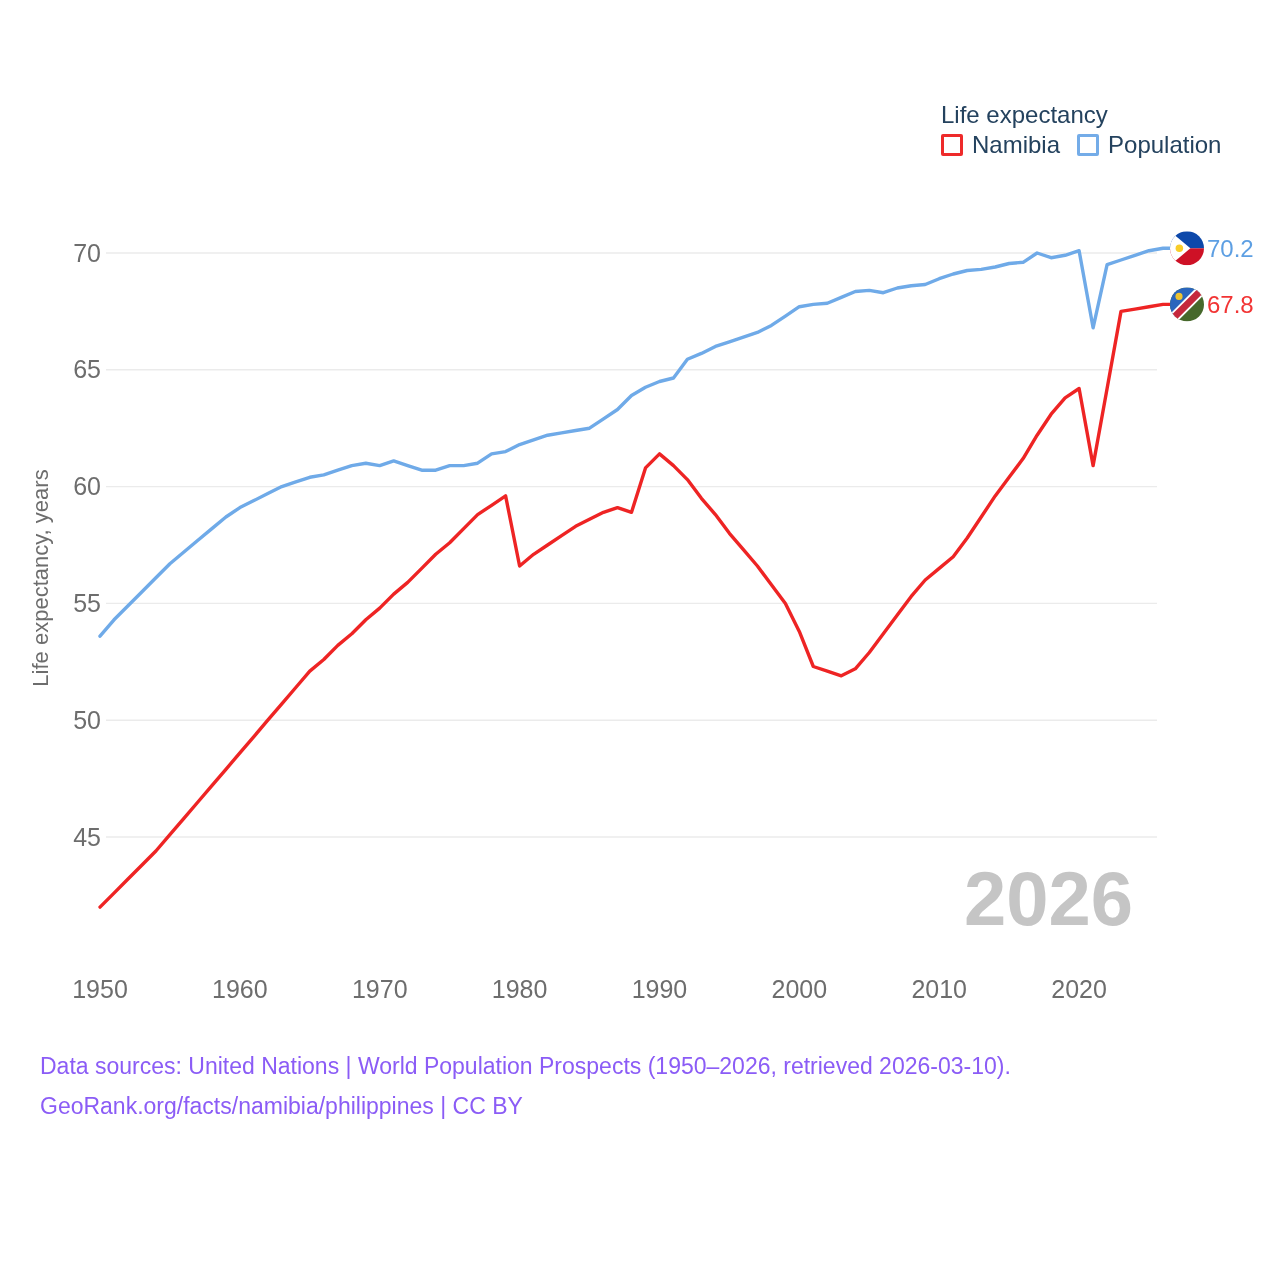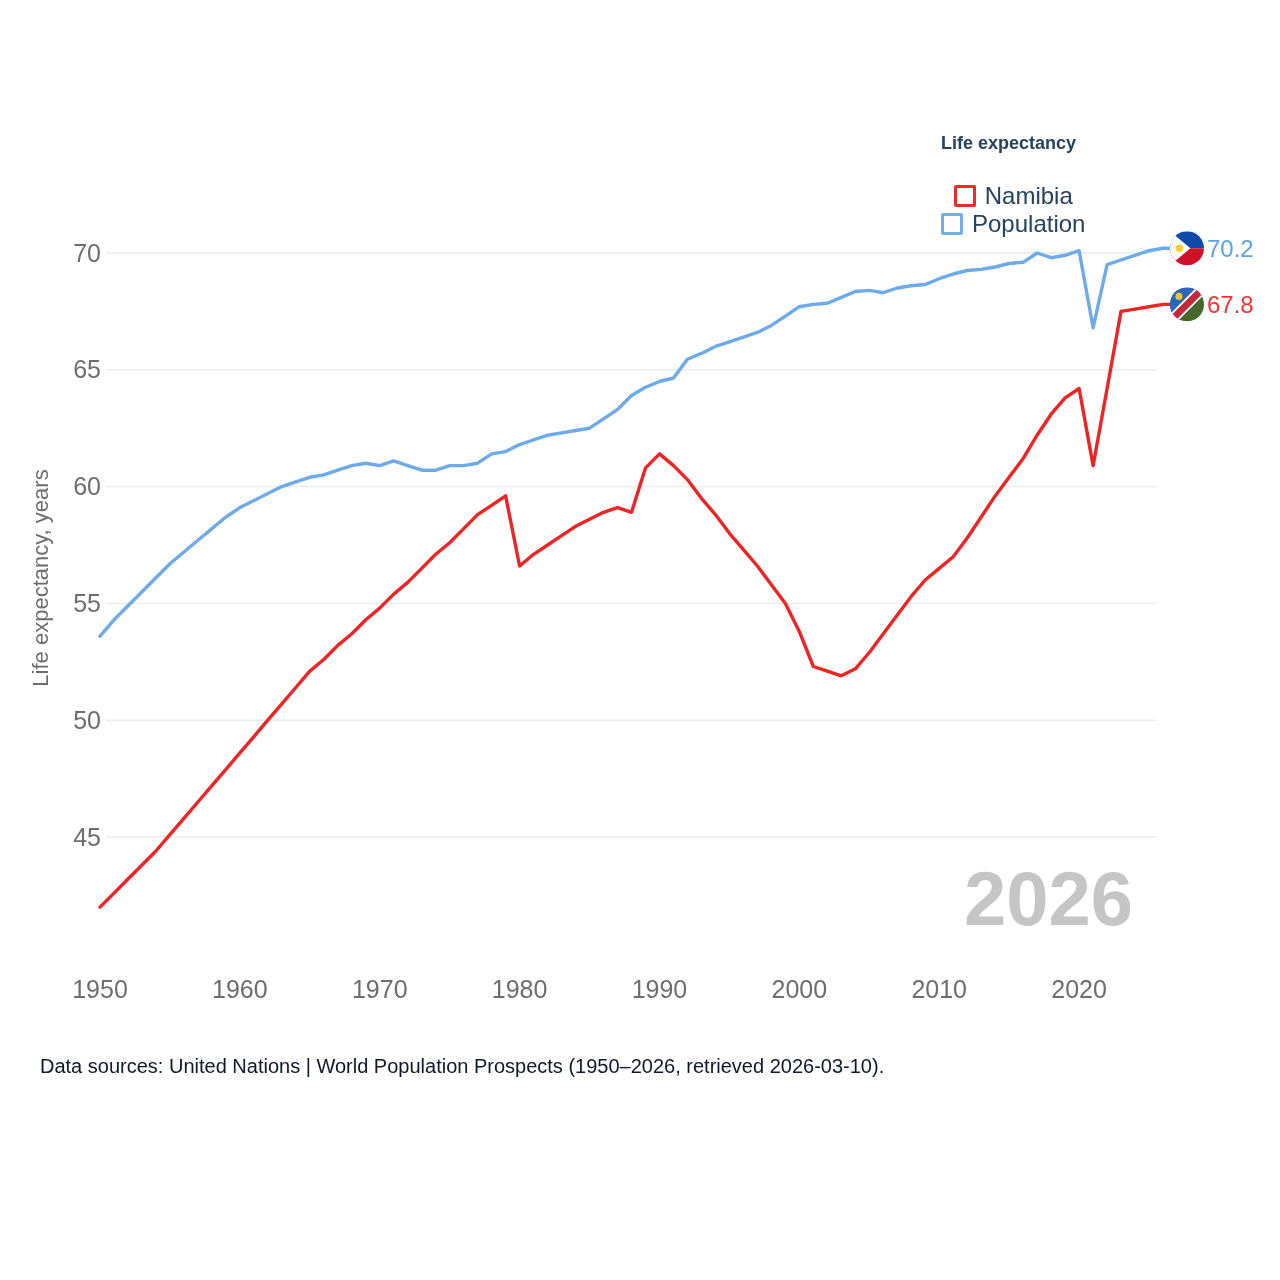--- a/index.html
+++ b/index.html
@@ -1,27 +1,27 @@
 <!DOCTYPE html>
 <html><head>
 <meta charset="utf-8">
 <style>
   html,body{margin:0;padding:0;}
   body{
     width:1280px;height:1280px;background:#ffffff;position:relative;
     font-family:"Liberation Sans", sans-serif;overflow:hidden;
   }
   .legend{position:absolute;left:941px;top:101px;}
-  .legend-title{font-size:18px;color:#24425e;font-weight:700;margin-top:32px;}
-  .legend-items{display:flex;flex-direction:column;column-gap:17px;margin-top:28px;align-items:center;}
+  .legend-title{font-size:24px;color:#24425e;font-weight:400;}
+  .legend-items{display:flex;flex-direction:row;column-gap:17px;margin-top:2px;align-items:center;}
   .legend-item{display:flex;align-items:center;column-gap:9px;cursor:pointer;}
   .legend-swatch{width:22px;height:22px;border-radius:2px;background:#fff;box-sizing:border-box;}
   .legend-label{font-size:24px;color:#24425e;}
   .footer{position:absolute;left:40px;top:1046px;width:1200px;
-    font-size:20px;line-height:40px;color:#0f172a;}
+    font-size:23px;line-height:40px;color:#8b5cf6;}
   svg text{font-family:"Liberation Sans", sans-serif;}
 </style>
 </head>
 <body>
 
 
 
 <svg id="chart-svg" width="1280" height="1030" viewBox="0 0 1280 1030">
     <g>
       <line x1="106" x2="1157" y1="837" y2="837" stroke="#ebebeb" stroke-width="1.4"></line>
@@ -87,16 +87,17 @@
       </div>
       <div class="legend-item">
         <span class="legend-swatch" style="border: 3px solid rgb(116, 172, 232);"></span>
         <span class="legend-label">Population</span>
       </div>
     </div>
 </div>
 
 <div class="footer">
   <div>Data sources: United Nations | World Population Prospects (1950–2026, retrieved 2026-03-10).</div>
+  <div>GeoRank.org/facts/namibia/philippines | CC BY</div>
 </div>
 
 
 
 
 </body></html>

